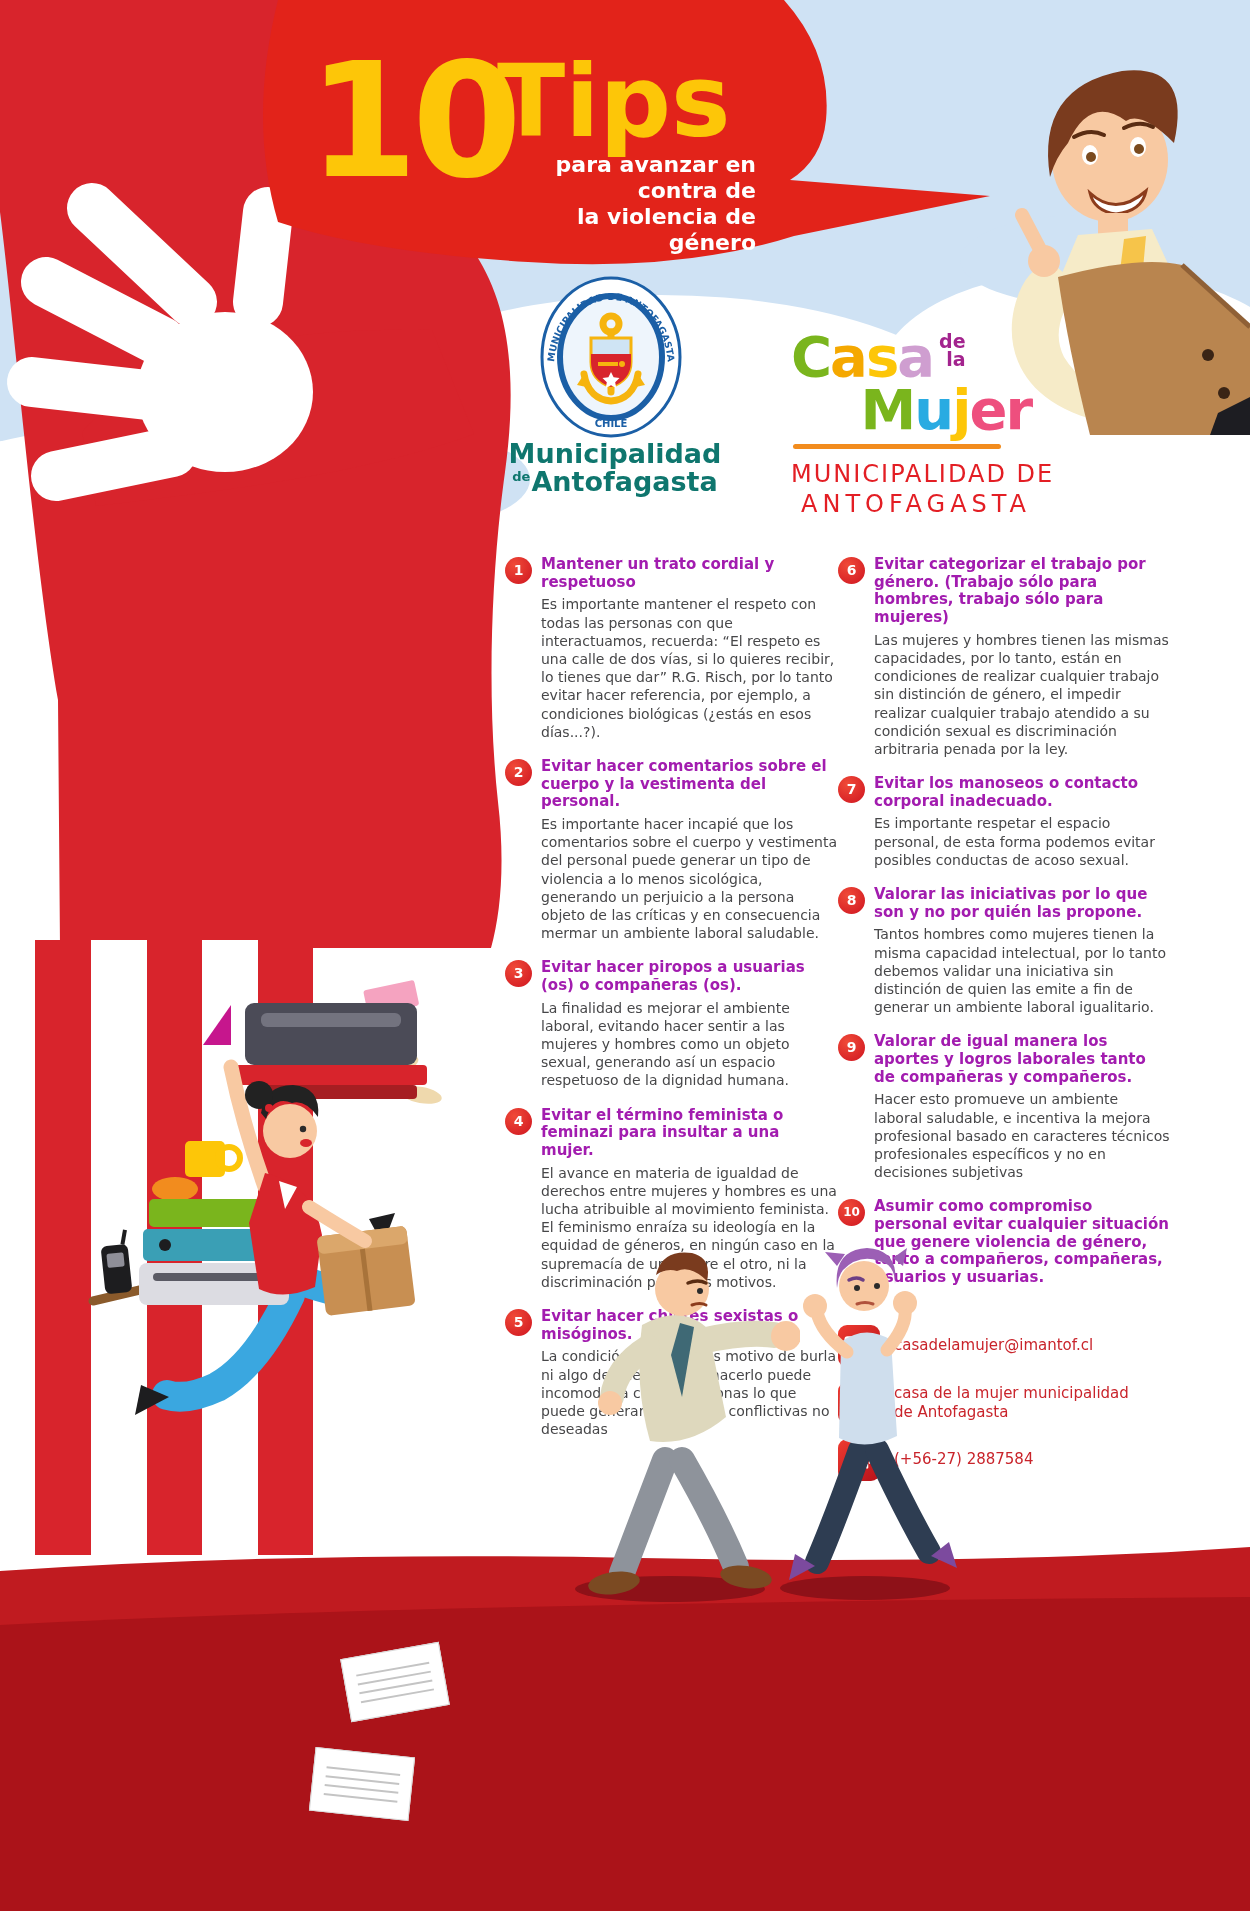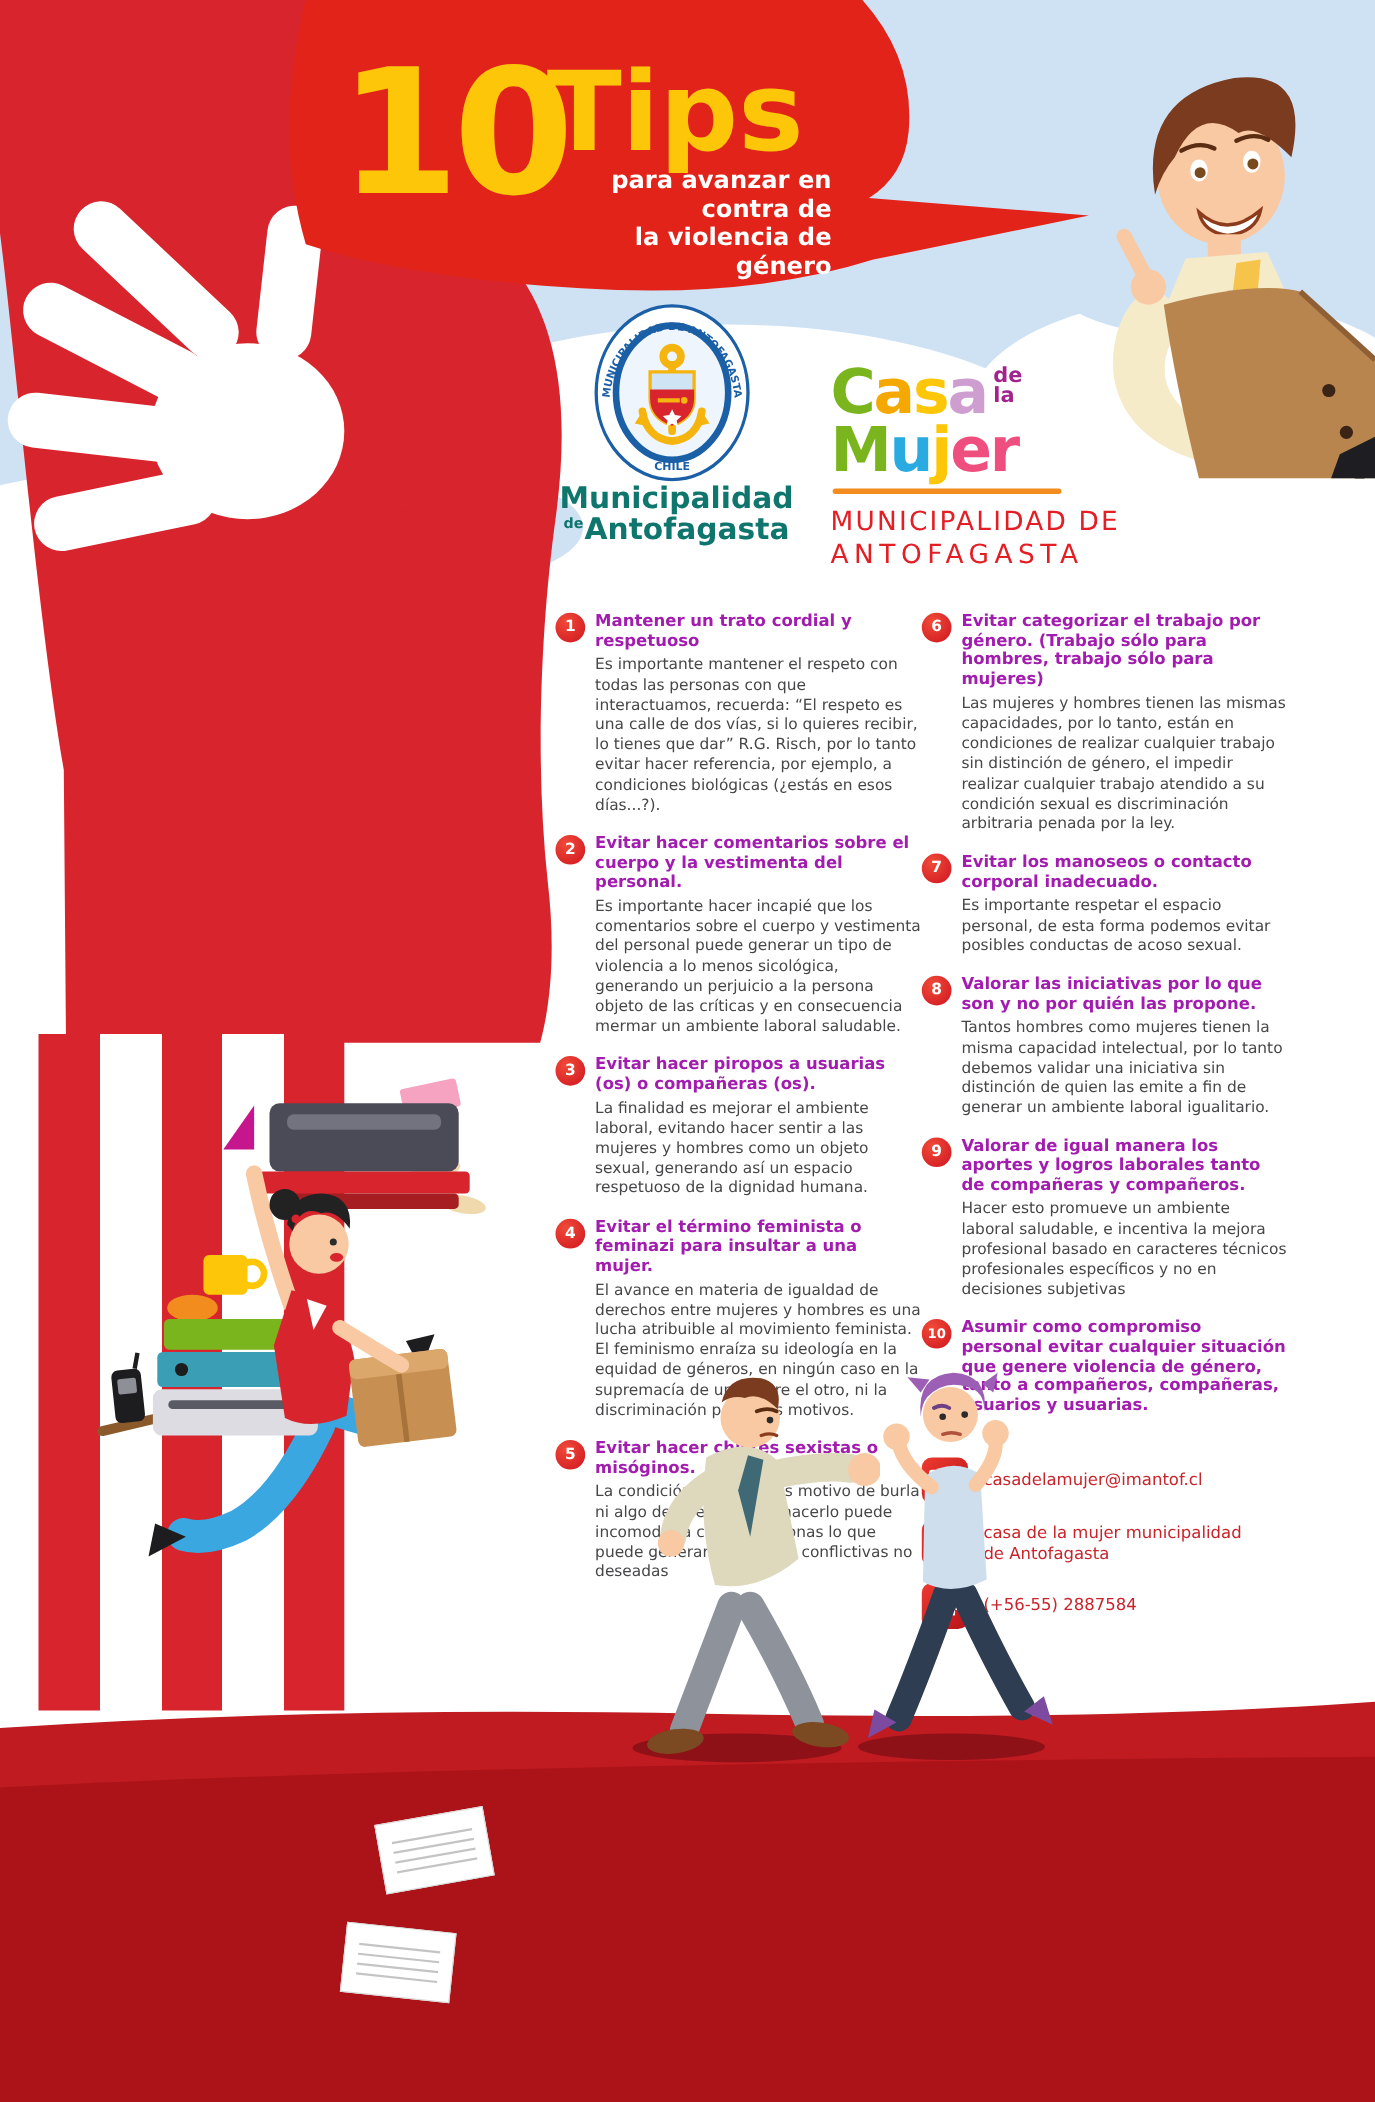--- a/index.html
+++ b/index.html
@@ -17,21 +17,21 @@
   .big-num{left:308px;top:42px;font-size:158px;font-weight:800;color:#fdc608;letter-spacing:-6px;line-height:1;}
   .big-word{left:497px;top:52px;font-size:100px;font-weight:800;color:#fdc608;line-height:1;}
   .subtitle{left:488px;top:152px;width:268px;text-align:right;color:#ffffff;font-weight:700;
             font-size:22px;line-height:1.18;}
   
   .muni-text{left:498px;top:440px;width:234px;text-align:center;color:#0f766e;font-weight:800;line-height:1.05;}
   .muni-text .l1{font-size:27px;}
   .muni-text .l2{font-size:27px;}
   .muni-text .pref{font-size:13px;vertical-align:10px;margin-right:1px;}
   
-  .casa{left:755px;top:330px;width:240px;}
+  .casa{left:791px;top:330px;width:240px;text-align:right;}
   .casa-row1{display:flex;align-items:flex-start;}
   .casa-word{font-size:56px;font-weight:800;line-height:0.95;letter-spacing:-2px;}
   .casa-dela{margin-left:6px;margin-top:2px;color:#a3238e;font-weight:800;font-size:19px;line-height:0.95;}
   .casa-rule{width:208px;height:5px;background:#f28c1e;border-radius:3px;margin:8px 0 10px 2px;}
   .casa-sub{color:#e31e24;font-size:24px;line-height:1.25;letter-spacing:2px;white-space:nowrap;}
   .casa-sub .s2{letter-spacing:5px;}
   
   .col{width:332px;}
   .col-left{left:505px;top:556px;}
   .col-right{left:838px;top:556px;}
@@ -263,21 +263,21 @@
         <div class="clabel">casa de la mujer municipalidad de Antofagasta</div>
       </div>
       <div class="contact">
         <div class="cicon">
           <svg width="44" height="44" viewBox="0 0 44 44">
             <path transform="translate(10,10)" fill="#ffffff" d="M6.6 10.8c1.5 3 3.9 5.4 6.9 6.9l2.3-2.3c.3-.3.7-.4 1.1-.2 1.2.4 2.5.6 3.8.6.6 0 1 .4 1 1V20c0 .6-.4 1-1 1C10.6 21 3 13.4 3 4c0-.6.4-1 1-1h3.5c.6 0 1 .4 1 1 0 1.3.2 2.6.6 3.8.1.4 0 .8-.2 1.1l-2.3 2.3z"></path>
             <path d="M27 14 q4 4 1 9" fill="none" stroke="#ffffff" stroke-width="2" stroke-linecap="round"></path>
             <path d="M31 11 q6 6 2 14" fill="none" stroke="#ffffff" stroke-width="2" stroke-linecap="round"></path>
           </svg>
         </div>
-        <div class="clabel">(+56-55) 2887584</div>
+        <div class="clabel">(+56-27) 2887584</div>
       </div>
     </div>
   </div>
 
   <svg class="abs" style="left:0;top:1545px;" width="1250" height="366" viewBox="0 0 1250 366">
     <path fill="#c01b20" d="M0 26 Q300 6 640 13 Q1000 20 1250 2 L1250 366 L0 366 Z"></path>
     <path fill="#ab1319" d="M0 80 Q420 58 1250 52 L1250 366 L0 366 Z"></path>
   </svg>
 
   <div class="abs paper" style="left:345px;top:1650px;transform:rotate(-10deg);">

